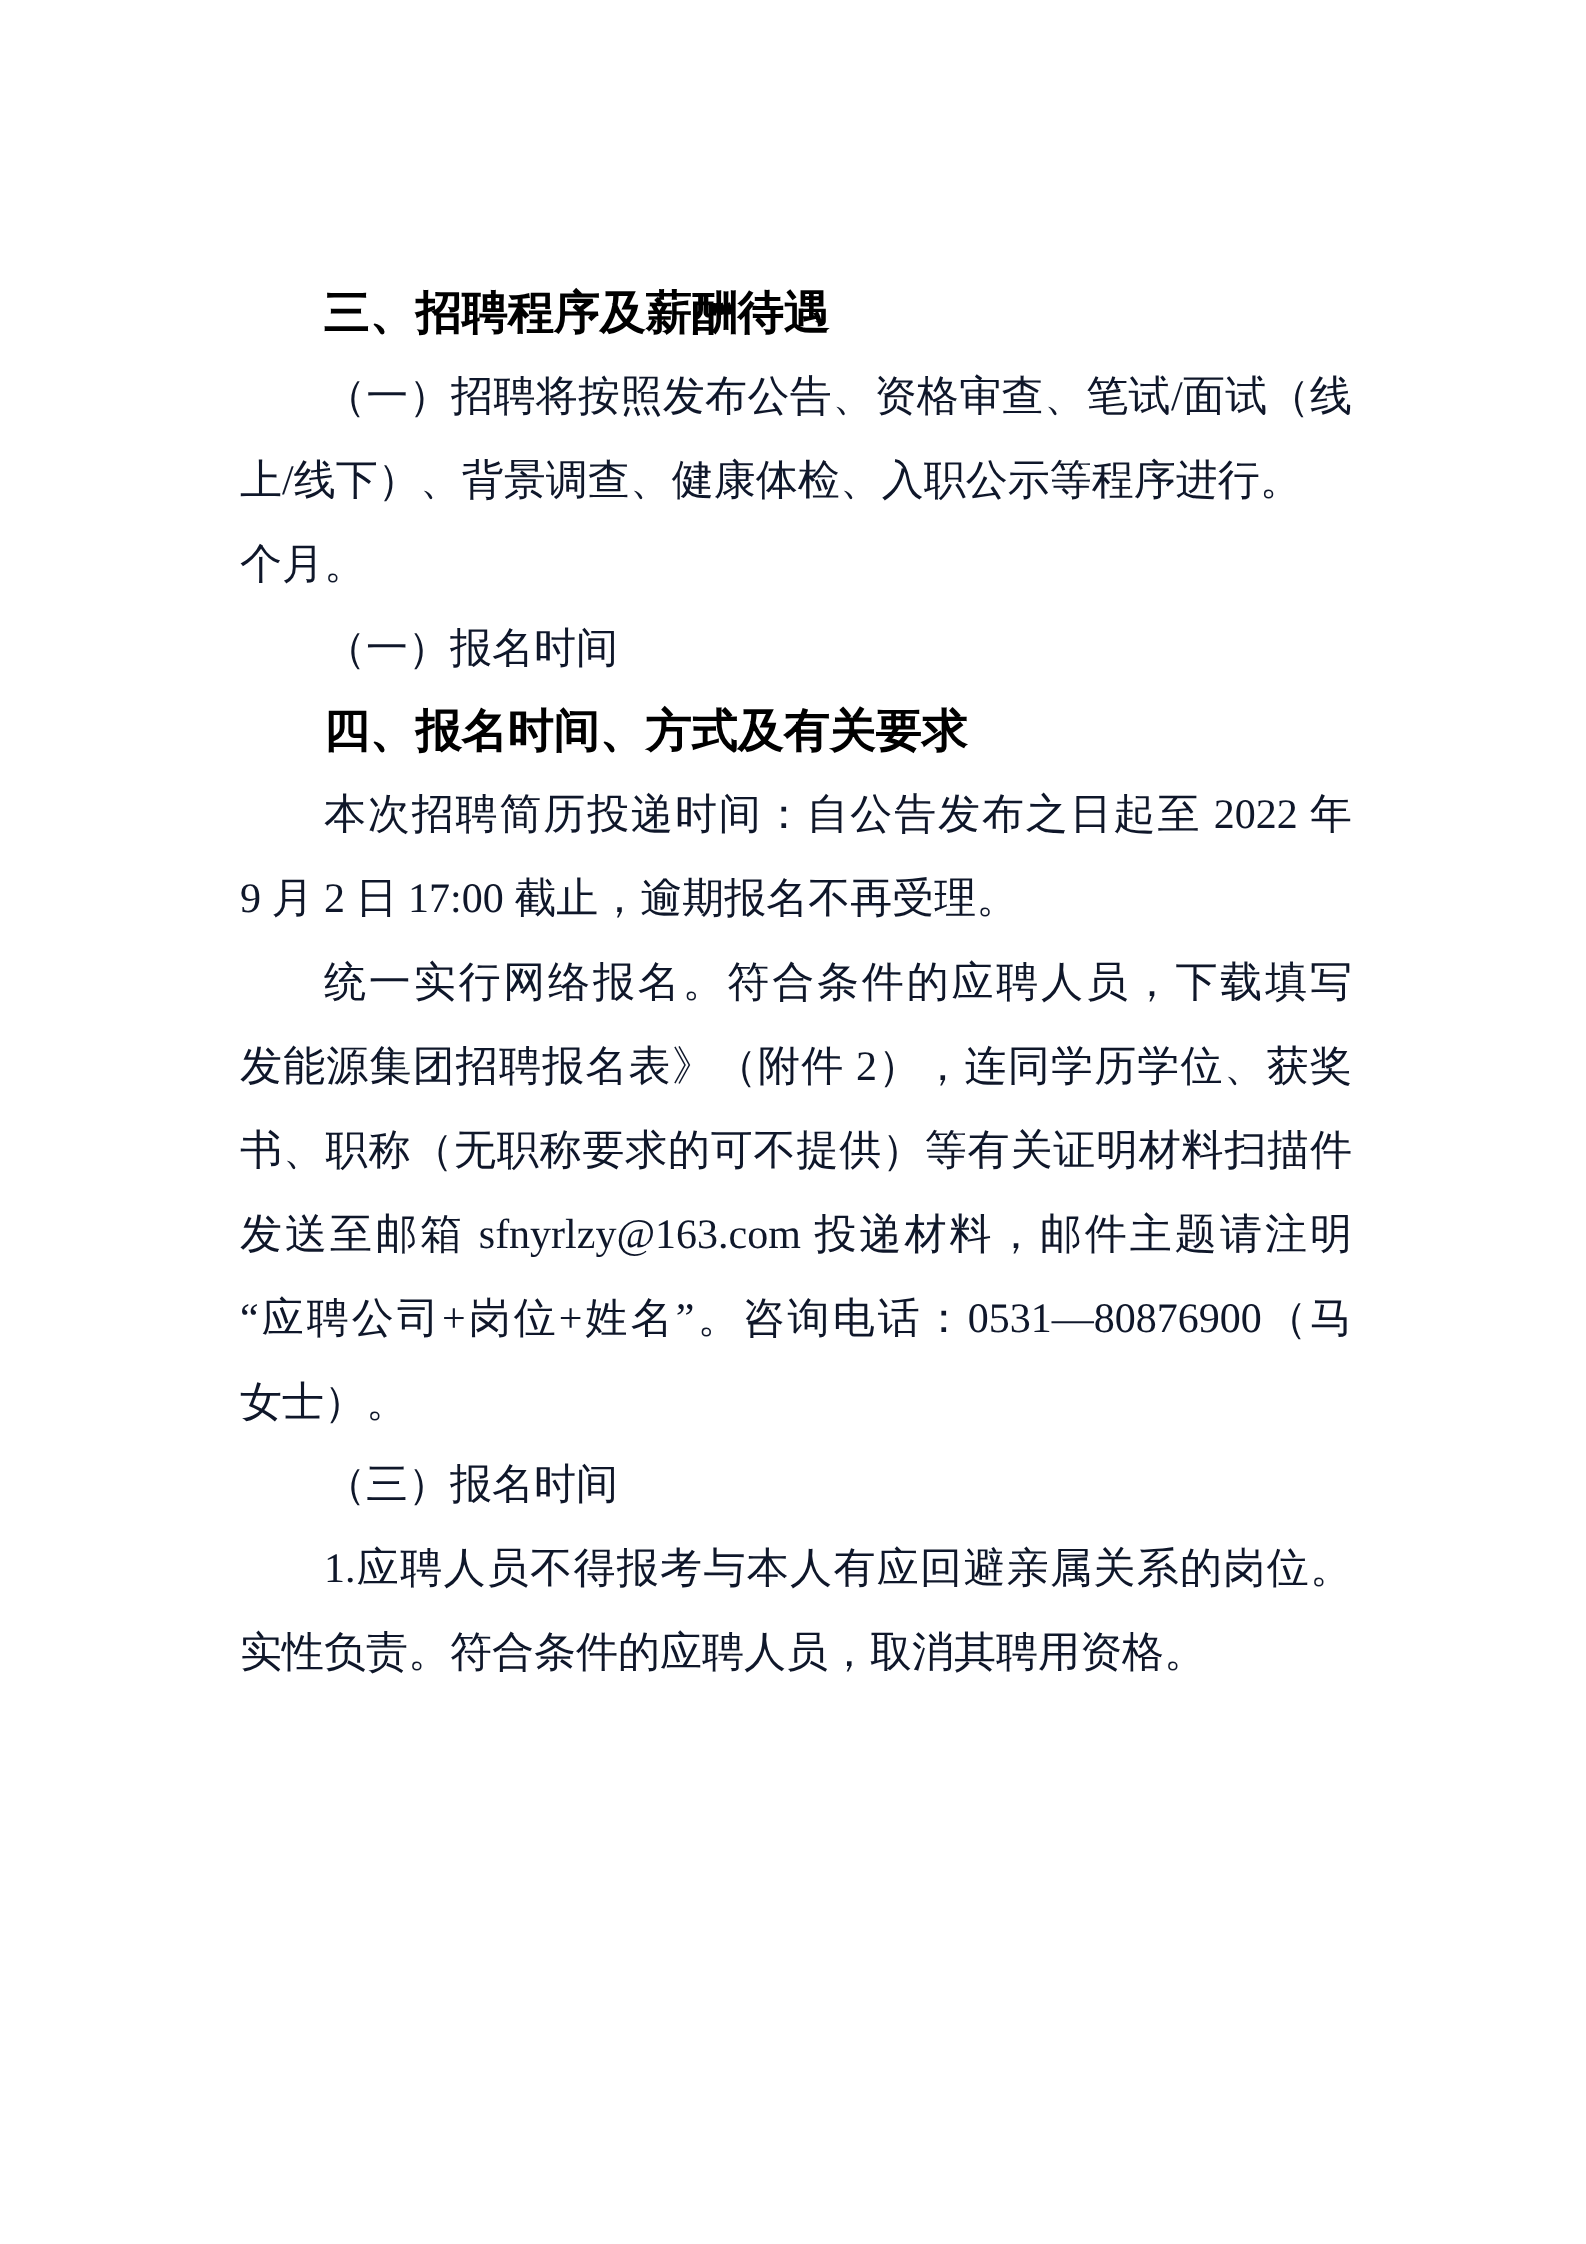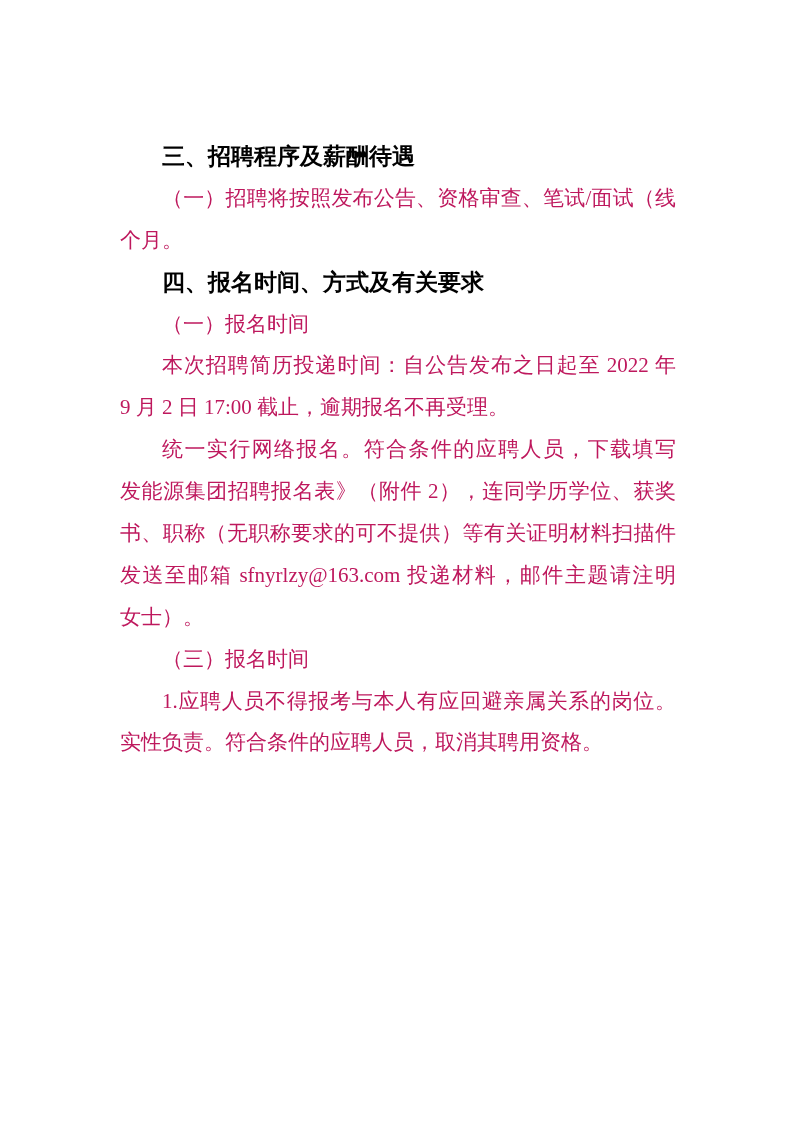--- a/index.html
+++ b/index.html
@@ -19,21 +19,21 @@
     left: 120px;
     top: 136px;
     width: 556px;
     color: #000000;
   }
   .line {
     height: 41.9px;
     line-height: 41.9px;
     font-family: "Liberation Serif", "DejaVu Serif", serif;
     font-size: 21px;
-    color: #be185d;
+    color: #0f172a;
     white-space: normal;
     overflow: hidden;
     text-align: left;
   }
   .line.indent {
     text-indent: 42px;
   }
   .line.stretch {
     text-align: justify;
     text-align-last: justify;
@@ -48,35 +48,37 @@
 </style>
 </head>
 <body>
 
 <div class="page">
   <div class="text-block">
 
     <div class="line heading indent">三、招聘程序及薪酬待遇</div>
 
     <div class="line indent stretch">（一）招聘将按照发布公告、资格审查、笔试/面试（线</div>
+    <div class="line">上/线下）、背景调查、健康体检、入职公示等程序进行。</div>
 
     <div class="line">个月。</div>
 
+    <div class="line indent">（一）报名时间</div>
+
     <div class="line heading indent">四、报名时间、方式及有关要求</div>
-
-    <div class="line indent">（一）报名时间</div>
 
     <div class="line indent stretch">本次招聘简历投递时间：自公告发布之日起至 2022 年</div>
     <div class="line">9 月 2 日 17:00 截止，逾期报名不再受理。</div>
 
 
     <div class="line indent stretch">统一实行网络报名。符合条件的应聘人员，下载填写《水</div>
     <div class="line stretch">发能源集团招聘报名表》（附件 2），连同学历学位、获奖证</div>
     <div class="line stretch">书、职称（无职称要求的可不提供）等有关证明材料扫描件</div>
     <div class="line stretch">发送至邮箱 sfnyrlzy@163.com 投递材料，邮件主题请注明</div>
+    <div class="line stretch">“应聘公司+岗位+姓名”。咨询电话：0531—80876900（马</div>
     <div class="line">女士）。</div>
 
     <div class="line indent">（三）报名时间</div>
 
     <div class="line indent stretch">1.应聘人员不得报考与本人有应回避亲属关系的岗位。</div>
     <div class="line">实性负责。符合条件的应聘人员，取消其聘用资格。</div>
 
   </div>
 </div>
 

